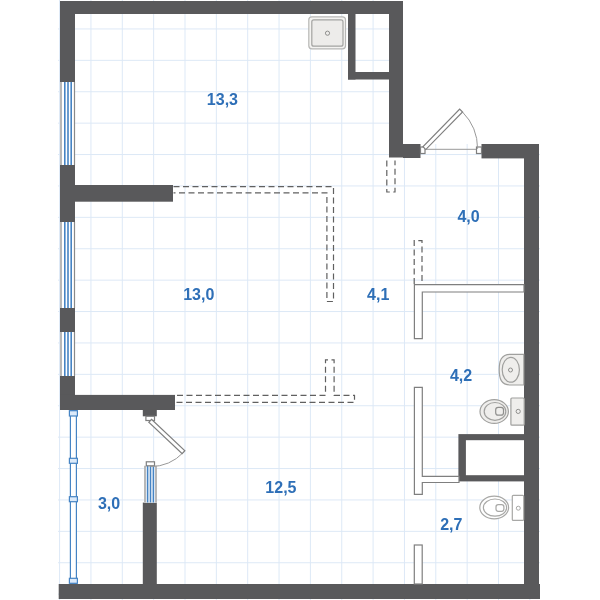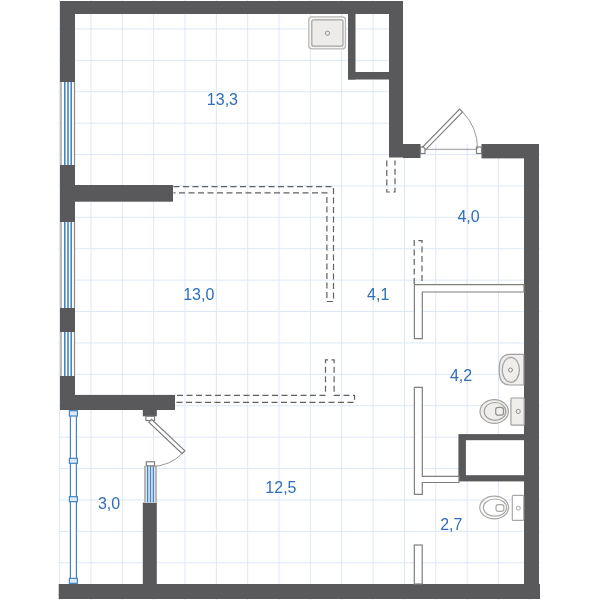--- a/index.html
+++ b/index.html
@@ -1,16 +1,16 @@
 <!DOCTYPE html>
 <html><head>
 <meta charset="utf-8">
 <style>
   html,body{margin:0;padding:0;background:#ffffff;}
-  #plan{position:relative;width:600px;height:600px;background:#ffffff;overflow:hidden;}
+  #plan{position:relative;width:600px;height:600px;background:#ffffff;overflow:hidden;font-weight:bold;}
   svg{position:absolute;left:0;top:0;}
   text{font-family:"Liberation Sans",sans-serif;fill:#2e6fb7;}
 </style>
 </head>
 <body>
 <div id="plan">
 <svg width="600" height="600" viewBox="0 0 600 600">
   <defs>
     <pattern id="grid" width="31.35" height="31.4" patternUnits="userSpaceOnUse" x="27.75" y="28.45">
       <path d="M0.5 0 V31.4 M0 0.5 H31.35" fill="none" stroke="#dce8f6" stroke-width="1"></path>

